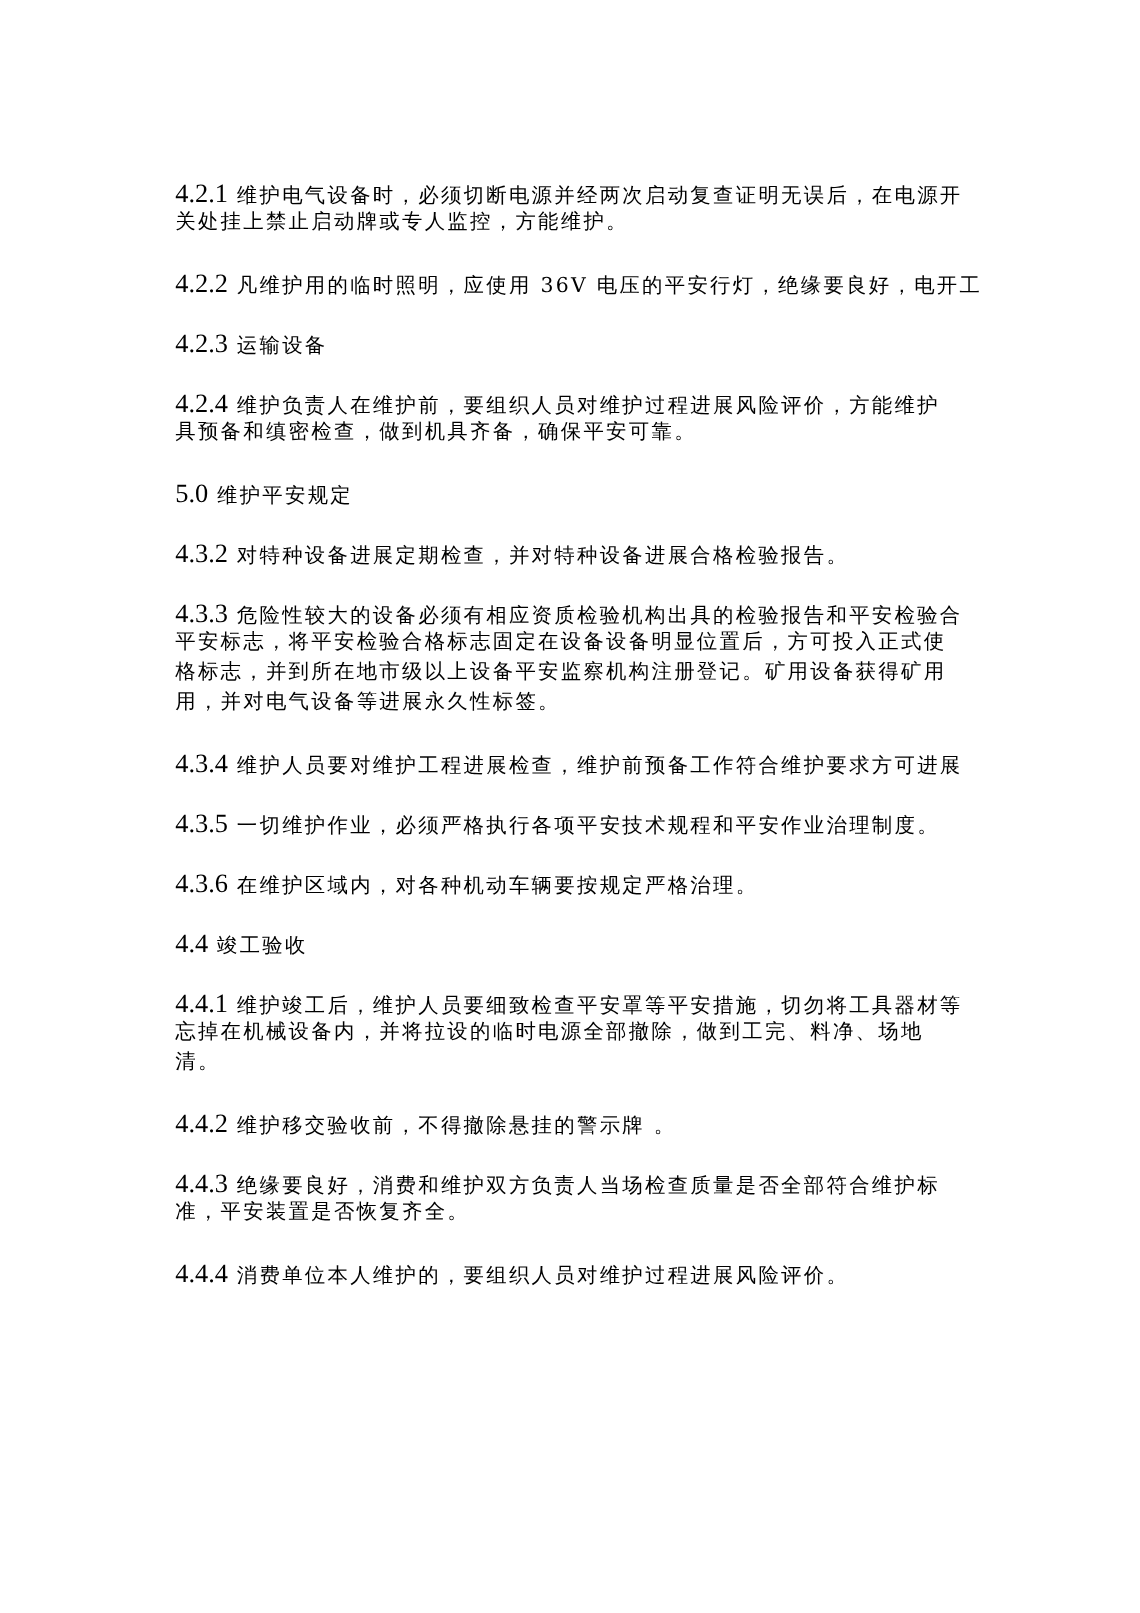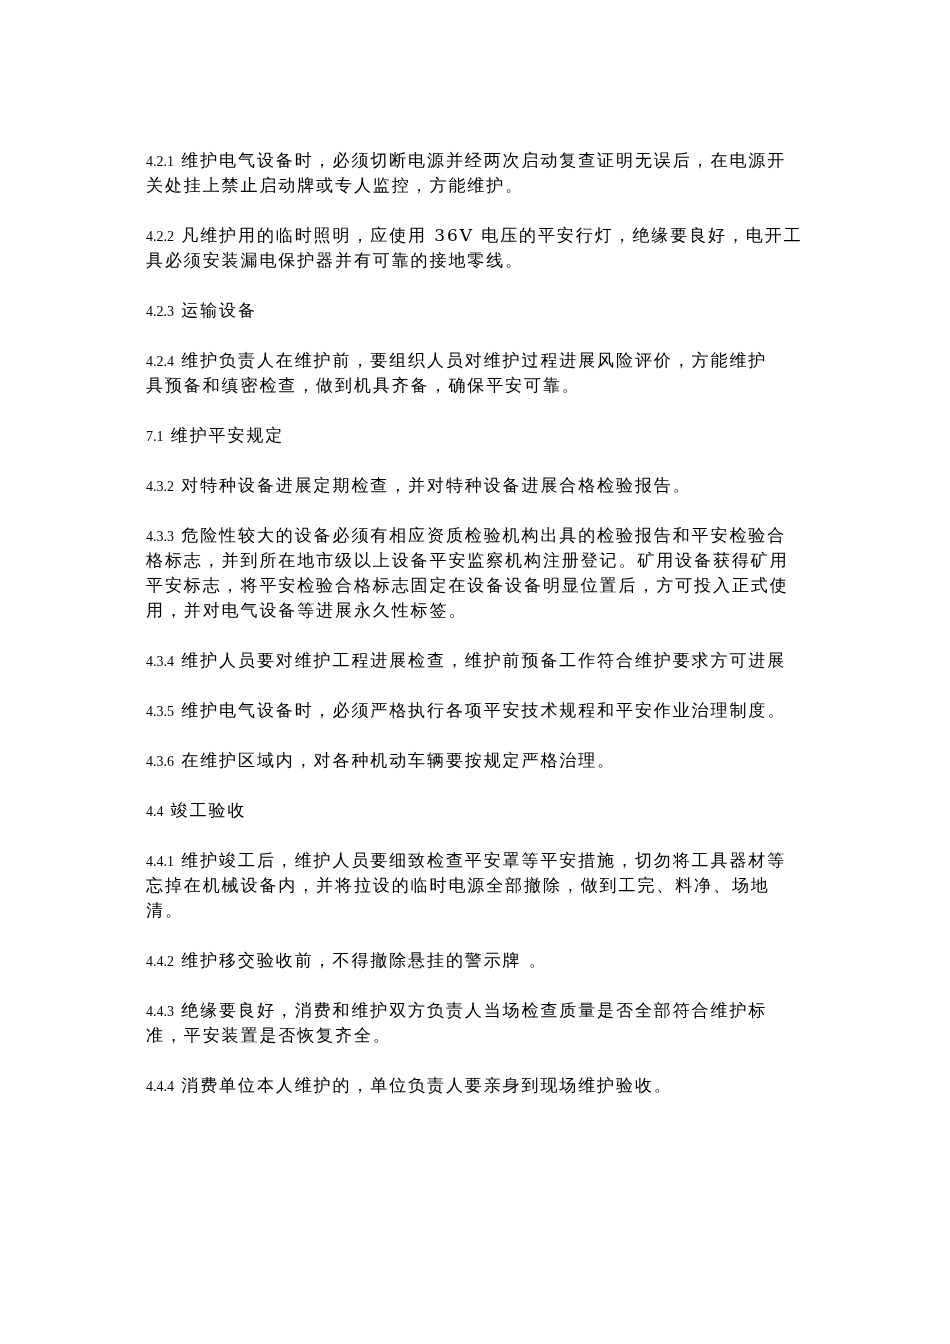--- a/index.html
+++ b/index.html
@@ -28,69 +28,68 @@
       white-space: nowrap;
     }
     .line {
       display: block;
       height: 25px;
       letter-spacing: 1.9px;
     }
     .num {
       font-family: "Liberation Serif", serif;
       letter-spacing: 0;
-      font-size: 14px;
+      font-size: 22px;
     }
   </style>
 </head>
 <body>
 
 <div class="page">
 
   <p class="para">
     <span class="line"><span class="num">4.2.1</span> <span>维护电气设备时，必须切断电源并经两次启动复查证明无误后，在电源开</span></span>
     <span class="line">关处挂上禁止启动牌或专人监控，方能维护。</span>
   </p>
 
   <p class="para">
     <span class="line"><span class="num">4.2.2</span> <span>凡维护用的临时照明，应使用 36V 电压的平安行灯，绝缘要良好，电开工</span></span>
-    <span class="line">具必须安装漏电保护器并有可靠的接地零线。</span>
   </p>
 
   <p class="para">
     <span class="line"><span class="num">4.2.3</span> <span>运输设备</span></span>
   </p>
 
   <p class="para">
     <span class="line"><span class="num">4.2.4</span> <span>维护负责人在维护前，要组织人员对维护过程进展风险评价，方能维护</span></span>
     <span class="line">具预备和缜密检查，做到机具齐备，确保平安可靠。</span>
   </p>
 
   <p class="para">
-    <span class="line"><span class="num">7.1</span> <span>维护平安规定</span></span>
+    <span class="line"><span class="num">5.0</span> <span>维护平安规定</span></span>
   </p>
 
 
   <p class="para">
     <span class="line"><span class="num">4.3.2</span> <span>对特种设备进展定期检查，并对特种设备进展合格检验报告。</span></span>
   </p>
 
   <p class="para">
     <span class="line"><span class="num">4.3.3</span> <span>危险性较大的设备必须有相应资质检验机构出具的检验报告和平安检验合</span></span>
+    <span class="line">平安标志，将平安检验合格标志固定在设备设备明显位置后，方可投入正式使</span>
     <span class="line">格标志，并到所在地市级以上设备平安监察机构注册登记。矿用设备获得矿用</span>
-    <span class="line">平安标志，将平安检验合格标志固定在设备设备明显位置后，方可投入正式使</span>
     <span class="line">用，并对电气设备等进展永久性标签。</span>
   </p>
 
   <p class="para">
     <span class="line"><span class="num">4.3.4</span> <span>维护人员要对维护工程进展检查，维护前预备工作符合维护要求方可进展</span></span>
   </p>
 
   <p class="para">
-    <span class="line"><span class="num">4.3.5</span> <span>维护电气设备时，必须严格执行各项平安技术规程和平安作业治理制度。</span></span>
+    <span class="line"><span class="num">4.3.5</span> <span>一切维护作业，必须严格执行各项平安技术规程和平安作业治理制度。</span></span>
   </p>
 
   <p class="para">
     <span class="line"><span class="num">4.3.6</span> <span>在维护区域内，对各种机动车辆要按规定严格治理。</span></span>
   </p>
 
   <p class="para">
     <span class="line"><span class="num">4.4</span> <span>竣工验收</span></span>
   </p>
 
@@ -103,16 +102,16 @@
   <p class="para">
     <span class="line"><span class="num">4.4.2</span> <span>维护移交验收前，不得撤除悬挂的警示牌 。</span></span>
   </p>
 
   <p class="para">
     <span class="line"><span class="num">4.4.3</span> <span>绝缘要良好，消费和维护双方负责人当场检查质量是否全部符合维护标</span></span>
     <span class="line">准，平安装置是否恢复齐全。</span>
   </p>
 
   <p class="para">
-    <span class="line"><span class="num">4.4.4</span> <span>消费单位本人维护的，单位负责人要亲身到现场维护验收。</span></span>
+    <span class="line"><span class="num">4.4.4</span> <span>消费单位本人维护的，要组织人员对维护过程进展风险评价。</span></span>
   </p>
 
 </div>
 
 </body></html>

